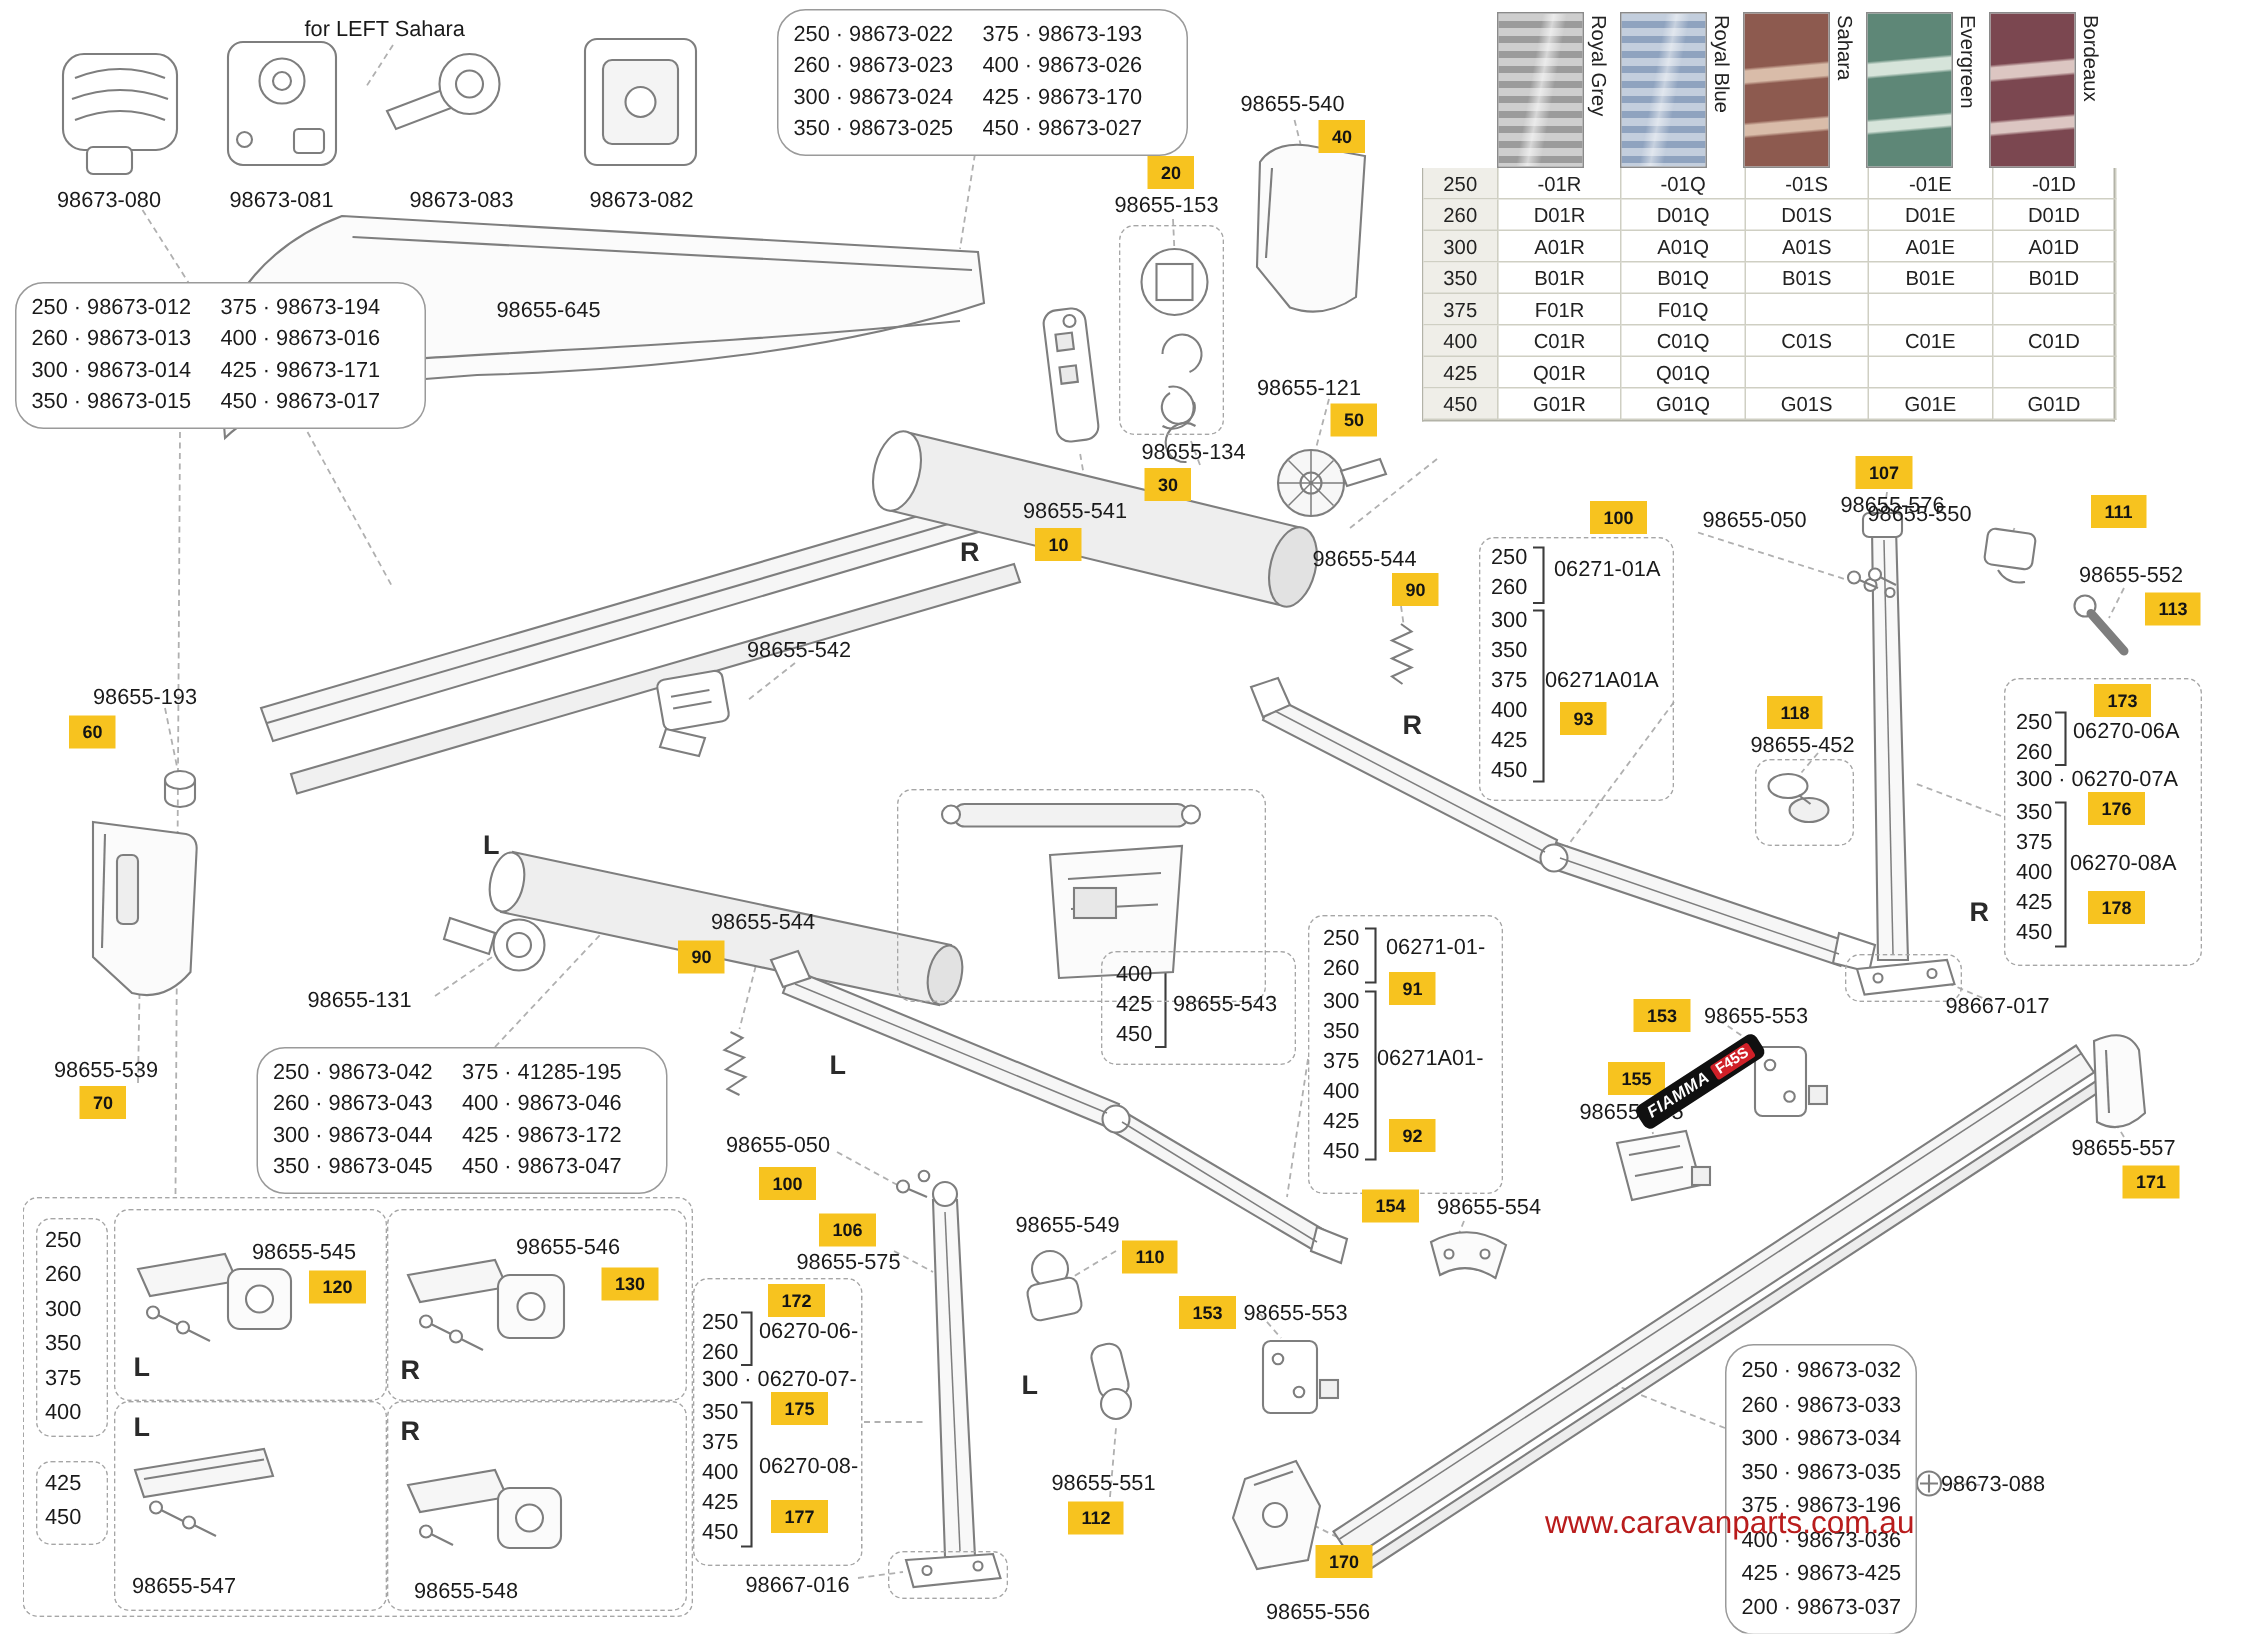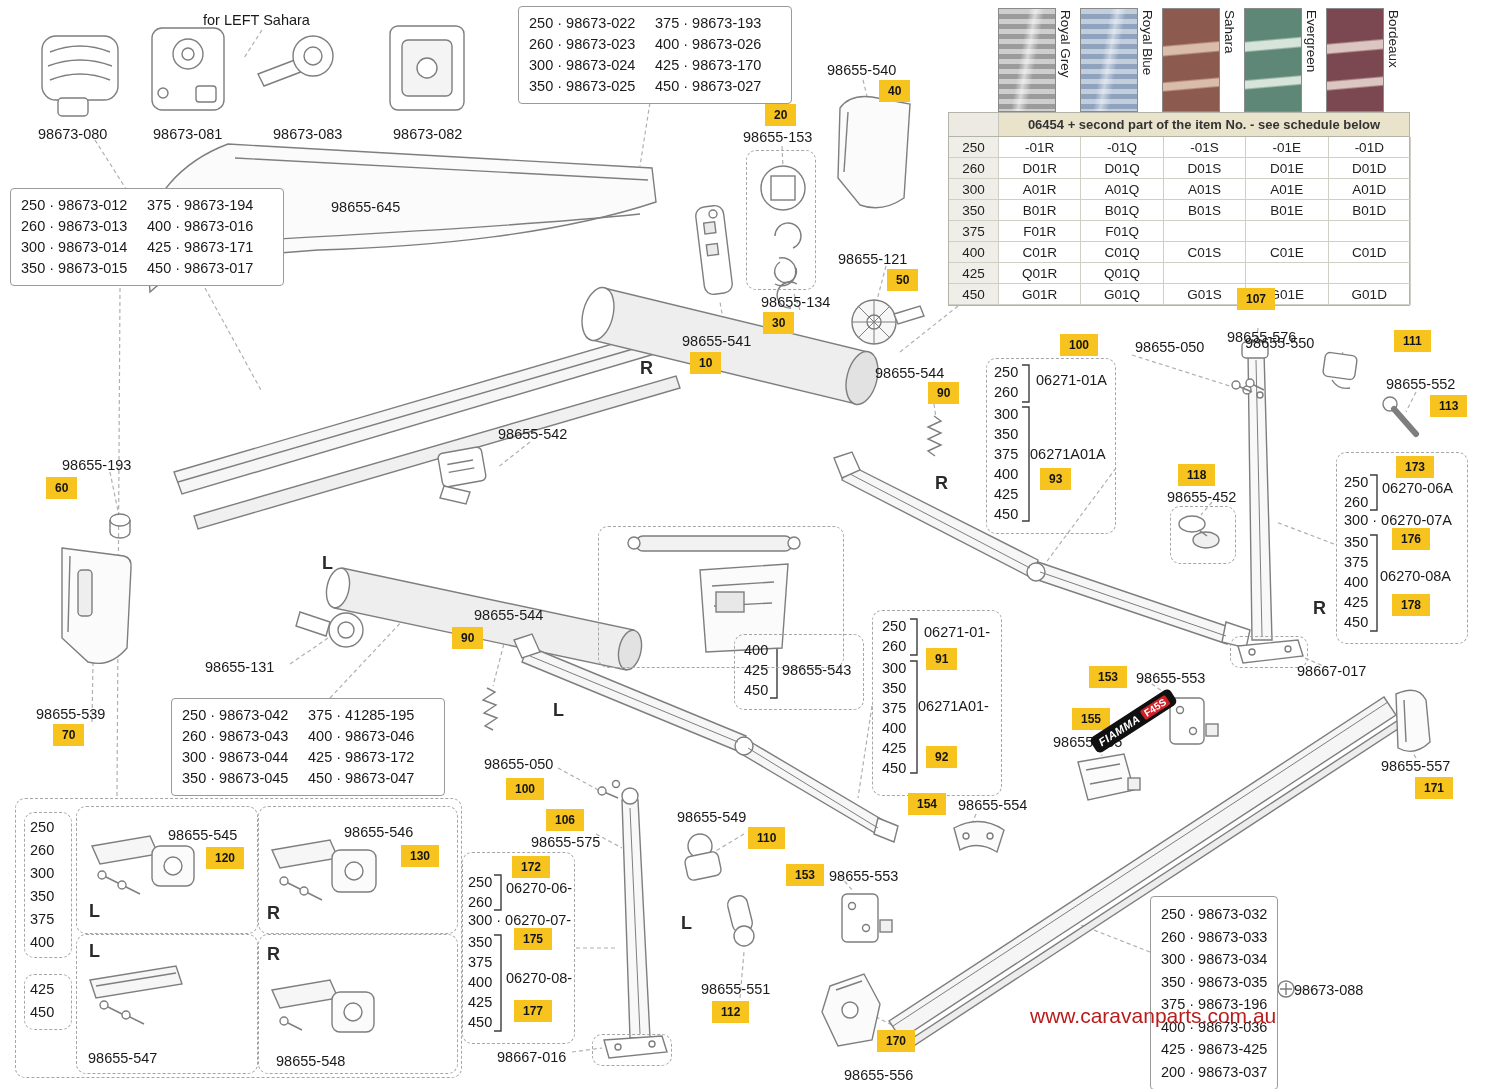--- a/index.html
+++ b/index.html
@@ -1,21 +1,21 @@
 <!DOCTYPE html>
 <html><head>
 <meta charset="utf-8">
 <title>Awning Parts Diagram</title>
 <style>
   *{margin:0;padding:0;box-sizing:border-box}
   body{font-family:"Liberation Sans","DejaVu Sans",sans-serif;background:#fff}
   #stage{position:relative;width:1500px;height:1089px;background:#ffffff;overflow:hidden}
   .art{position:absolute;left:0;top:0;z-index:1}
   .dbox{position:absolute;border:1.6px dashed #a6a6a6;border-radius:10px;z-index:2}
-  .tbl{position:absolute;border:1.5px solid #9a9a9a;border-radius:4px;background:#fff;padding:6px 10px;z-index:4}
+  .tbl{position:absolute;border:1.5px solid #9a9a9a;border-radius:19px;background:#fff;padding:6px 10px;z-index:4}
   .trow{display:flex}
   .tc{font-size:14.5px;line-height:21px;white-space:nowrap;color:#1a1a1a}
   .tc.w{width:126px}
   .tc2{font-size:14.5px;line-height:22.5px;white-space:nowrap;color:#1a1a1a}
   .lbl{position:absolute;font-size:14.5px;color:#1a1a1a;white-space:nowrap;z-index:5}
   .bdg{position:absolute;background:#f7c31f;color:#141414;font-weight:bold;font-size:12px;line-height:22px;padding:0 9px;z-index:6;white-space:nowrap}
   .mrk{position:absolute;font-size:18px;font-weight:bold;color:#2a2a2a;z-index:5}
   .szcol{position:absolute;font-size:14.5px;color:#1a1a1a;line-height:20px;z-index:5}
   .szcol23{position:absolute;font-size:14.5px;color:#1a1a1a;line-height:23px;z-index:5}
   .note{position:absolute;left:203px;top:12px;font-size:14.5px;color:#1a1a1a;z-index:5}
@@ -559,21 +559,21 @@
 <div class="bdg" style="left:46px;top:477px">60</div>
 <div class="bdg" style="left:53px;top:724px">70</div>
 <div class="bdg" style="left:928px;top:382px">90</div>
 <div class="bdg" style="left:452px;top:627px">90</div>
 <div class="bdg" style="left:926px;top:648px">91</div>
 <div class="bdg" style="left:926px;top:746px">92</div>
 <div class="bdg" style="left:1040px;top:468px">93</div>
 <div class="bdg" style="left:1060px;top:334px">100</div>
 <div class="bdg" style="left:506px;top:778px">100</div>
 <div class="bdg" style="left:546px;top:809px">106</div>
-<div class="bdg" style="left:1237px;top:288px">107</div>
+<div class="bdg" style="left:1237px;top:304px">107</div>
 <div class="bdg" style="left:748px;top:827px">110</div>
 <div class="bdg" style="left:1394px;top:330px">111</div>
 <div class="bdg" style="left:712px;top:1001px">112</div>
 <div class="bdg" style="left:1430px;top:395px">113</div>
 <div class="bdg" style="left:1178px;top:464px">118</div>
 <div class="bdg" style="left:206px;top:847px">120</div>
 <div class="bdg" style="left:401px;top:845px">130</div>
 <div class="bdg" style="left:1089px;top:666px">153</div>
 <div class="bdg" style="left:786px;top:864px">153</div>
 <div class="bdg" style="left:908px;top:793px">154</div>
@@ -614,24 +614,20 @@
       <div class="swname">Sahara</div>
     </div>
     <div class="swcell">
       <div class="swimg sw-ever"></div>
       <div class="swname">Evergreen</div>
     </div>
     <div class="swcell">
       <div class="swimg sw-bord"></div>
       <div class="swname">Bordeaux</div>
     </div>
-  </div>
-  <div class="chead">
-    <div class="chead-spacer"></div>
-    <div class="chead-text">06454 + second part of the item No. - see schedule below</div>
   </div>
   <div class="cgrid">
     <div class="csize">250</div>
     <div>-01R</div>
     <div>-01Q</div>
     <div>-01S</div>
     <div>-01E</div>
     <div>-01D</div>
     <div class="csize">260</div>
     <div>D01R</div>

